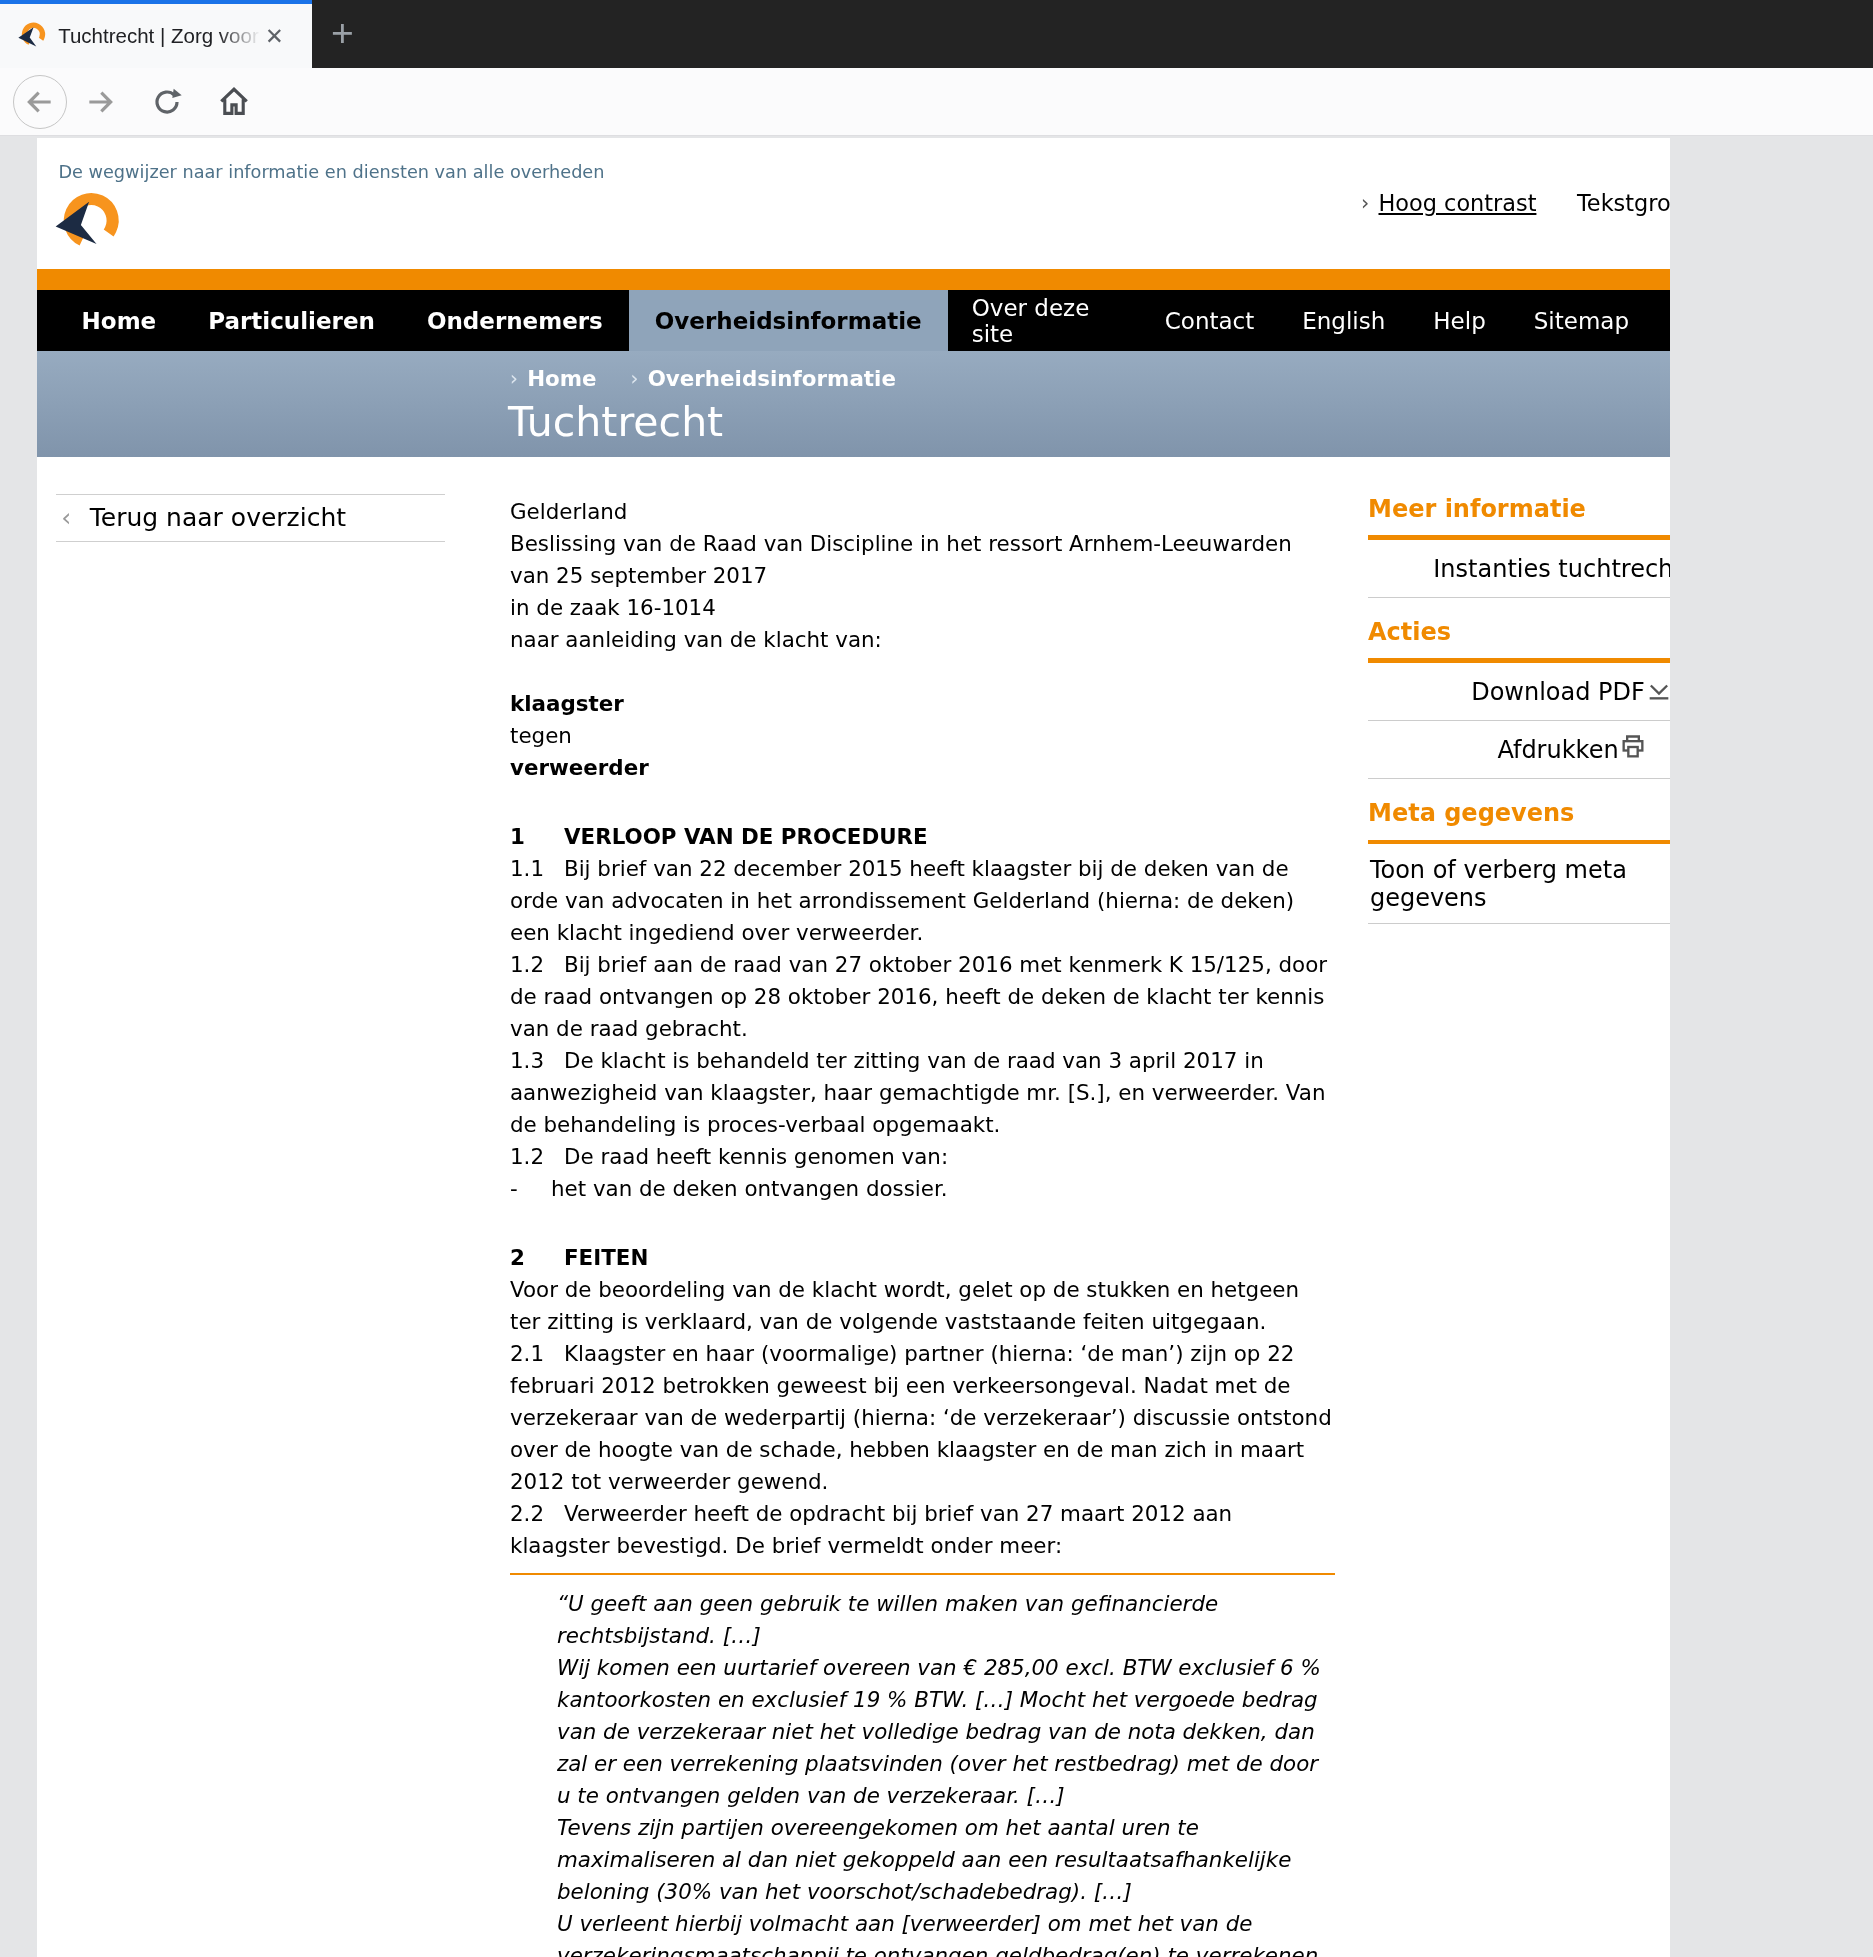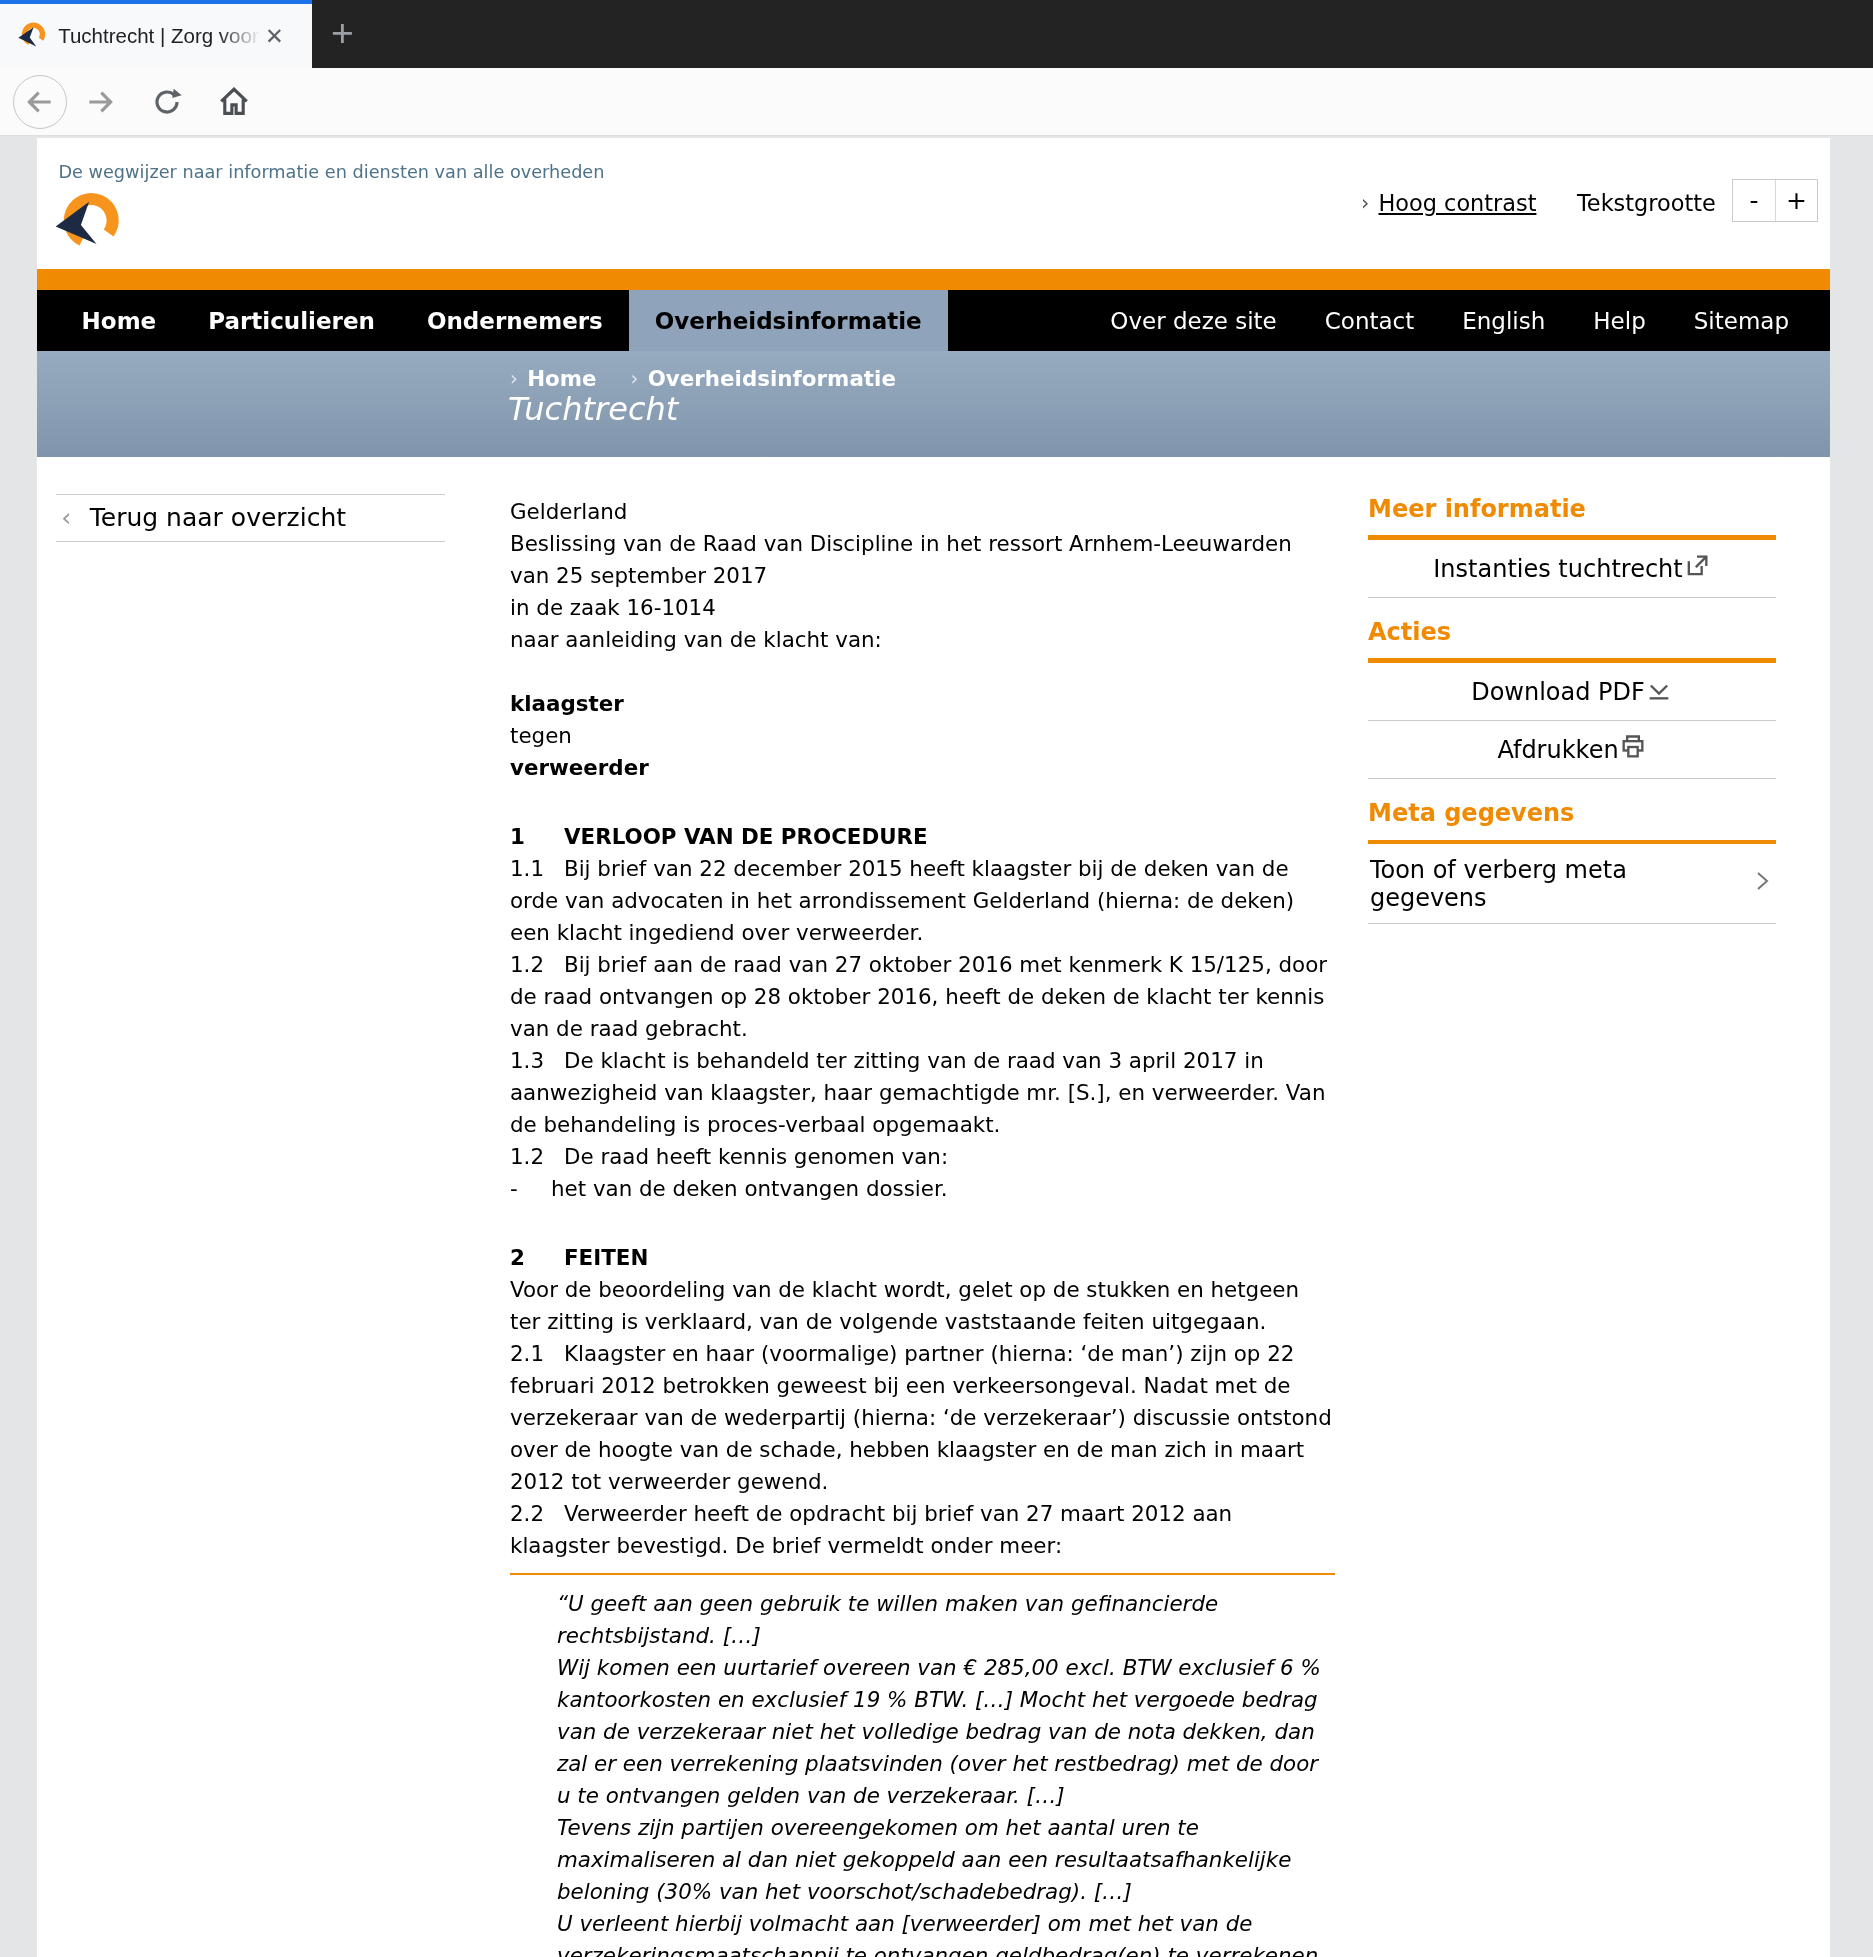--- a/index.html
+++ b/index.html
@@ -21,21 +21,21 @@
             font-size:39px; line-height:43px; text-align:center; font-family:"Liberation Sans", sans-serif; }
   .toolbar { position:absolute; left:0; top:68px; width:1874px; height:68px; background:#fbfbfc;
              border-bottom:1.9px solid #dedee1; display:flex; align-items:center; }
   .navbtn { display:flex; align-items:center; justify-content:center; }
   .btn-back { width:54px; height:54px; border:1.9px solid #c6c6c6; border-radius:50%; margin-left:13px; }
   .btn-fwd { width:54px; height:54px; margin-left:5.6px; }
   .btn-reload { width:54px; height:54px; margin-left:13px; }
   .btn-home { width:54px; height:54px; margin-left:13px; }
 
   
-  .page { position:absolute; left:37px; top:138px; width:1793px; height:1820px; background:#fff; overflow:hidden; }
+  .page { position:absolute; left:37px; top:138px; width:1633px; height:1820px; background:#fff; overflow:hidden; }
 
   .tagline { position:absolute; left:21.4px; top:24px; font-size:17.7px; color:#4e7289; }
   .logo { position:absolute; left:17px; top:48px; display:flex; align-items:center; }
   .logo-text { font-size:54px; font-weight:bold; color:#f7941e; letter-spacing:-0.9px; line-height:65px; }
   .logo-dot { color:#71819b; }
   .hc-link { position:absolute; left:1324px; top:52px; font-size:22.4px; color:#000; display:flex; align-items:center; gap:9.3px; }
   .hc-chev { color:#555; font-size:20.5px; }
   .hc-text { text-decoration:underline; cursor:pointer; }
   .ts-label { position:absolute; left:1540px; top:52px; font-size:22.4px; color:#000; }
   .ts-btns { position:absolute; left:1695px; top:41px; display:flex; border:1.9px solid #cbcbcb; background:#fff; }
@@ -51,21 +51,21 @@
   .nav-item { display:flex; align-items:center; padding:0 26px; color:#fff; font-weight:bold; cursor:pointer; }
   .nav-item.active { background:#8fa4ba; color:#000; }
   .nav-right { display:flex; margin-left:auto; margin-right:17px; }
   .nav-item2 { display:flex; align-items:center; padding:0 24px; color:#fff; font-weight:normal; cursor:pointer; }
 
   .hero { position:absolute; left:0; top:213px; width:100%; height:106px;
           background:linear-gradient(180deg,#97abc0,#8094ab); }
   .crumbs { position:absolute; left:473px; top:15px; display:flex; gap:34px; }
   .crumb { display:flex; align-items:center; gap:9.3px; font-size:21.4px; font-weight:bold; color:#fff; cursor:pointer; }
   .crumb .chev { color:#dce5ee; font-weight:normal; font-size:19.6px; }
-  .hero-title { position:absolute; left:471px; top:39px; font-size:32px; color:#fff;font-style:italic; }
+  .hero-title { position:absolute; left:471px; top:47px; font-size:41px; color:#fff; }
 
   
   .backlink { position:absolute; left:18.6px; top:356px; width:389px;
               border-top:0.9px solid #cfcfcf; border-bottom:0.9px solid #cfcfcf;
               padding:8.4px 5.6px; display:flex; align-items:center; gap:18.6px; cursor:pointer; }
   .backlink .chev { color:#999; font-size:25px; }
   .backlink .lbl { font-size:25px; color:#000; }
 
   .doc { position:absolute; left:473px; top:358px; width:825px; font-size:21.4px; line-height:32px; color:#000; }
   .doc p { margin:0; }

